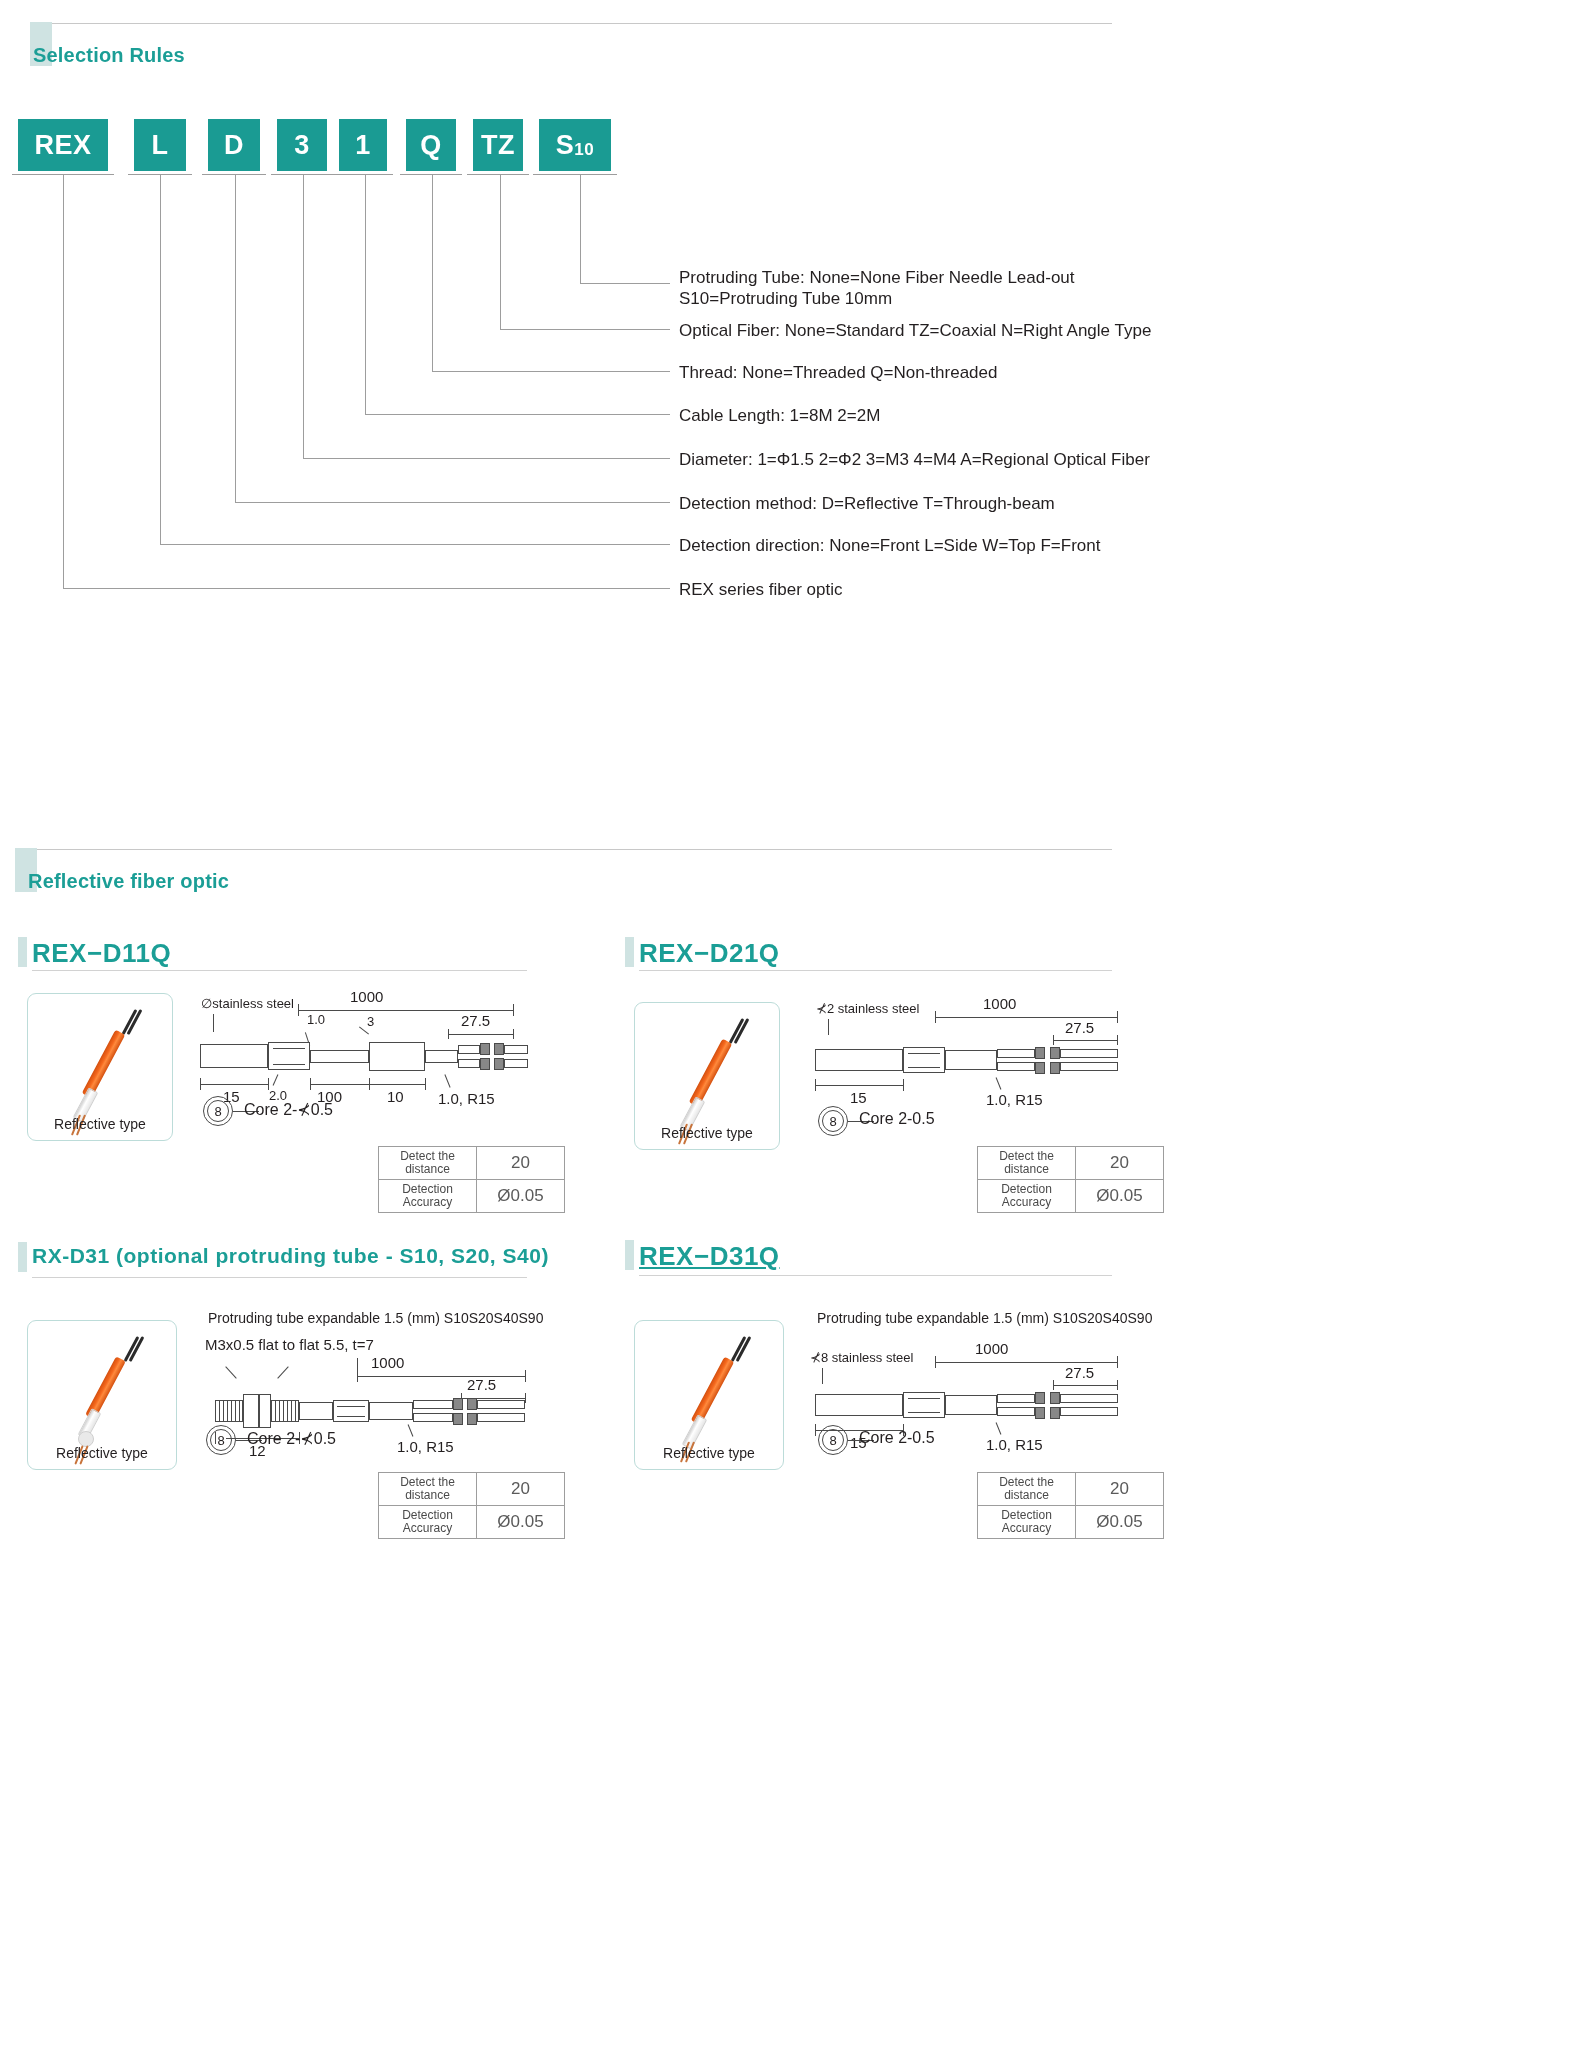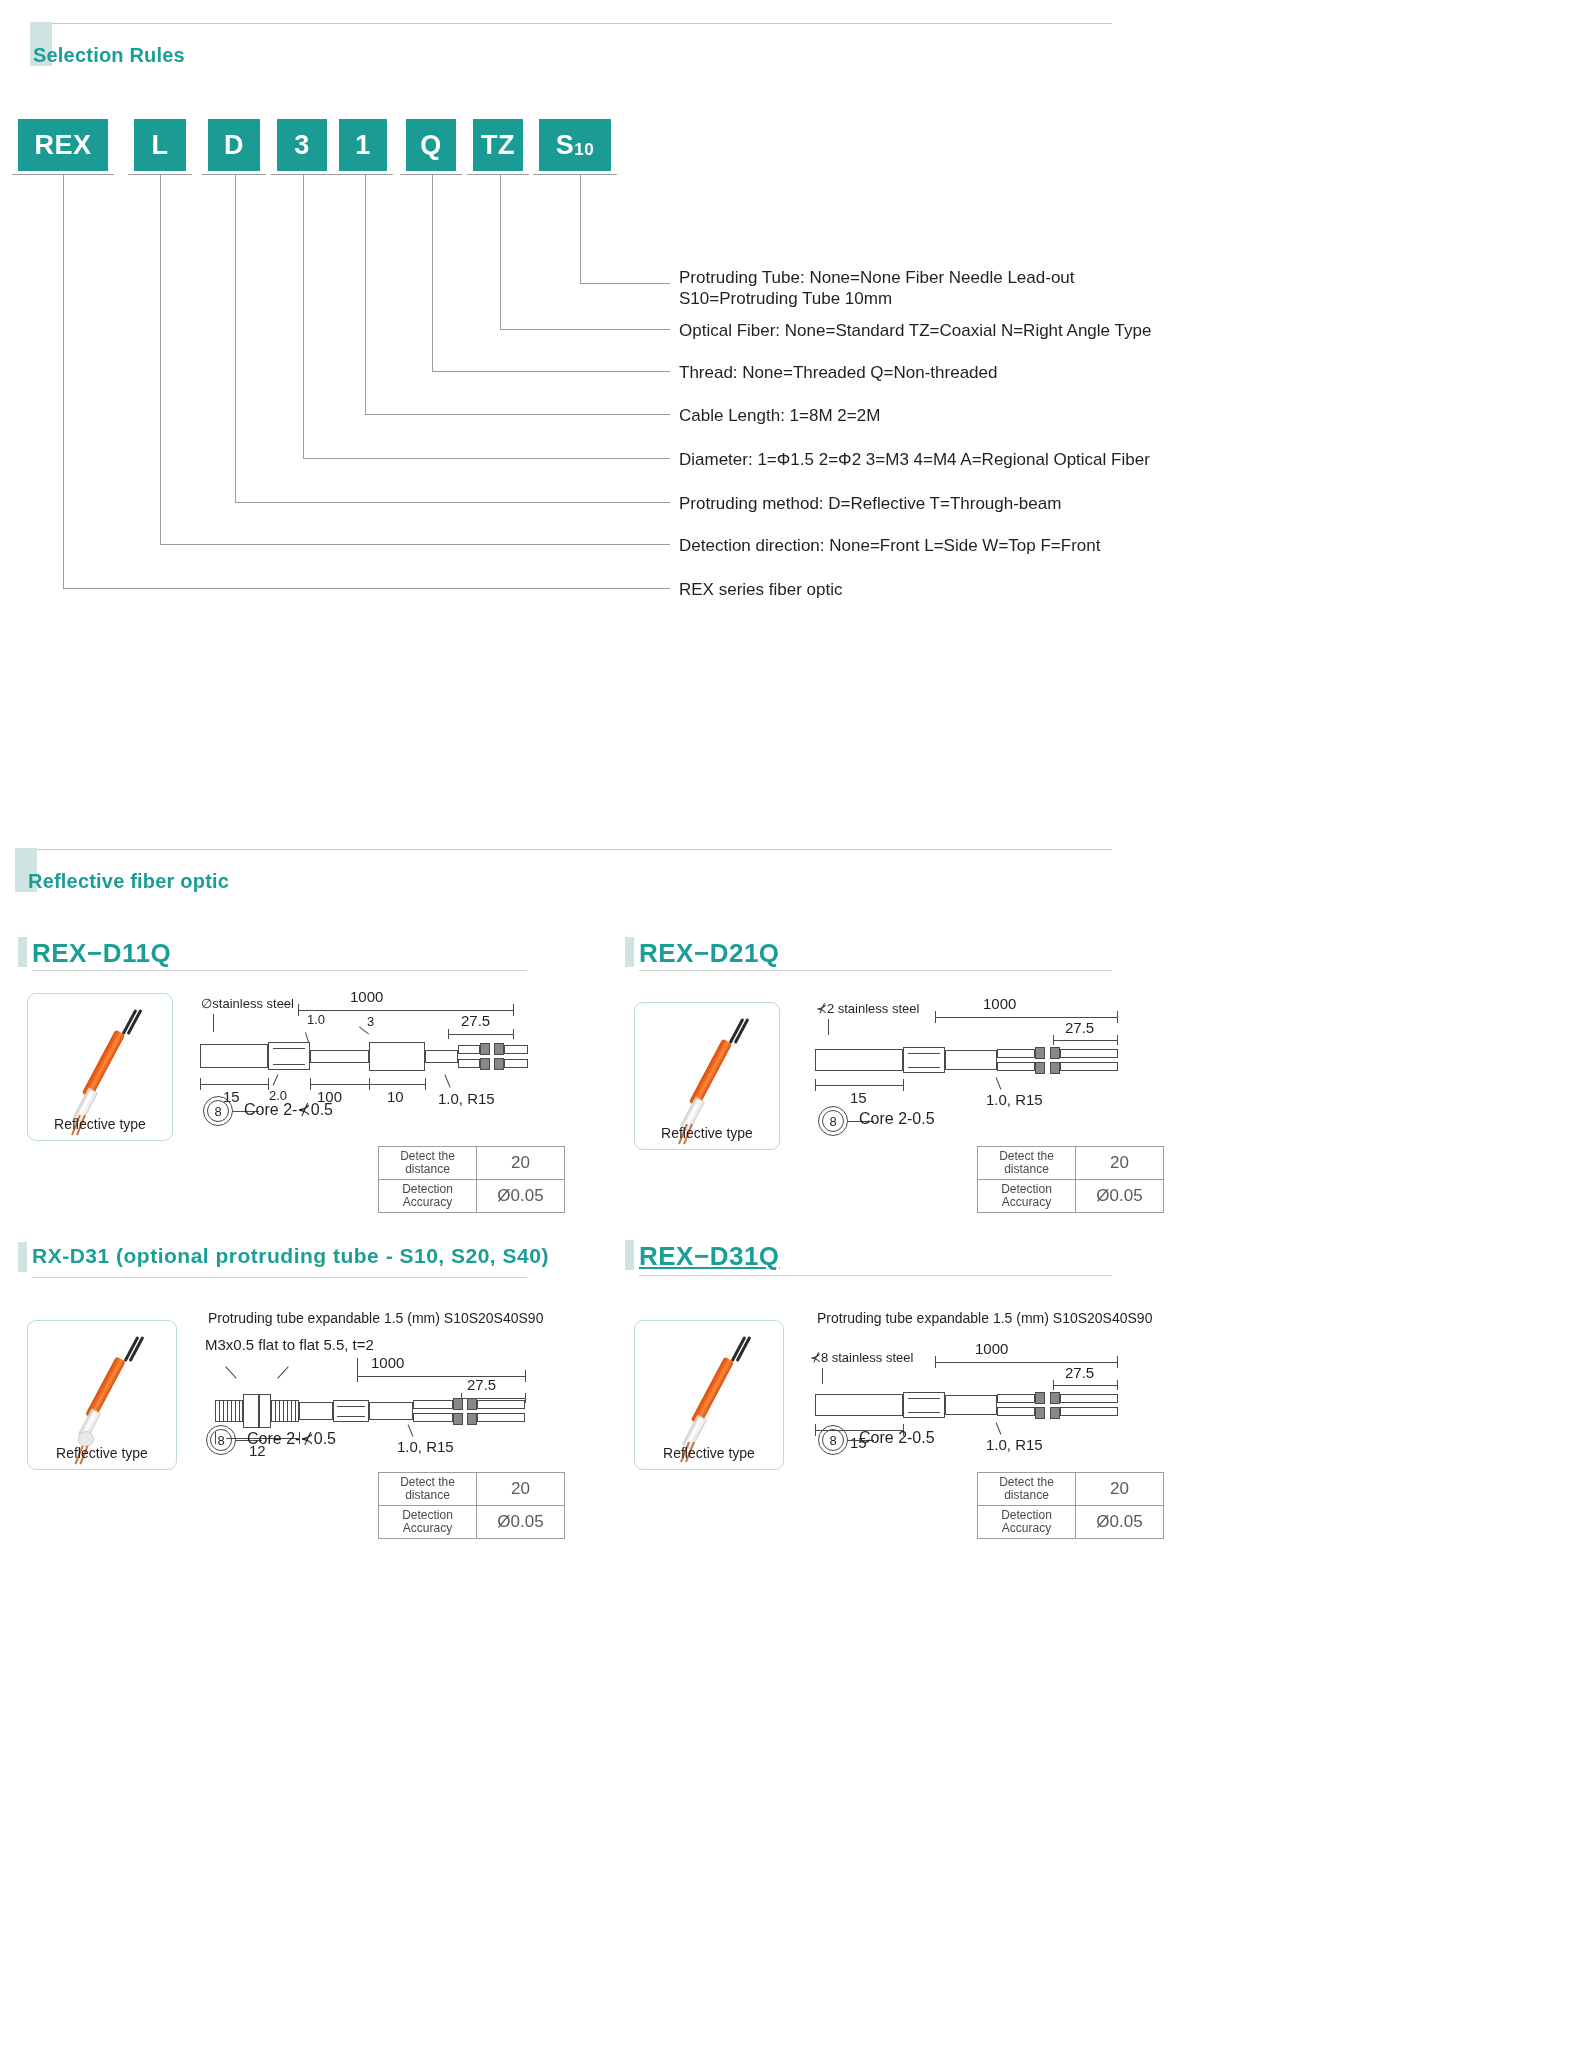--- a/index.html
+++ b/index.html
@@ -209,21 +209,21 @@
 
 <div class="v-line" style="left:63px; top:174px; height:414px;"></div>
 <div class="h-line" style="left:63px; top:588px; width:607px;"></div>
 
 <div class="legend-text" style="left:679px; top:267px;">Protruding Tube: None=None Fiber Needle Lead-out
 S10=Protruding Tube 10mm</div>
 <div class="legend-text" style="left:679px; top:320px;">Optical Fiber: None=Standard TZ=Coaxial N=Right Angle Type</div>
 <div class="legend-text" style="left:679px; top:362px;">Thread: None=Threaded Q=Non-threaded</div>
 <div class="legend-text" style="left:679px; top:405px;">Cable Length: 1=8M 2=2M</div>
 <div class="legend-text" style="left:679px; top:449px;">Diameter: 1=Φ1.5 2=Φ2 3=M3 4=M4 A=Regional Optical Fiber</div>
-<div class="legend-text" style="left:679px; top:493px;">Protruding method: D=Reflective T=Through-beam</div>
+<div class="legend-text" style="left:679px; top:493px;">Detection method: D=Reflective T=Through-beam</div>
 <div class="legend-text" style="left:679px; top:535px;">Detection direction: None=Front L=Side W=Top F=Front</div>
 <div class="legend-text" style="left:679px; top:579px;">REX series fiber optic</div>
 
 <div class="sec-head" style="left:15px; top:848px;">
   <div class="tab"></div>
 </div>
 <div class="h-line" style="left:37px; top:849px; width:1075px; background:#c8c8c8;"></div>
 <div class="sec-title" style="left:28px; top:870px; font-size:20px;">Reflective fiber optic</div>
 
 <div class="prod-tab" style="left:18px; top:937px;"></div>
@@ -406,21 +406,21 @@
     <div style="position:absolute; left:20px; top:98px; width:16px; height:16px; border-radius:50%; background:#e9e9e9; border:1px solid #cfcfcf;"></div>
     <div class="wire" style="left:20px; top:112px; height:20px; transform:rotate(22deg);"></div>
     <div class="wire" style="left:25px; top:112px; height:20px; transform:rotate(22deg);"></div>
   </div>
   <div class="photo-cap">Reflective type</div>
 </div>
 
 <div class="note" style="left:208px; top:1310px; font-size:14px;">Protruding tube expandable 1.5 (mm) S10S20S40S90</div>
 
 <div class="dwg" style="left:205px; top:1330px; width:330px; height:130px;">
-  <div class="lbl md" style="left:0px; top:6px;">M3x0.5 flat to flat 5.5, t=2</div>
+  <div class="lbl md" style="left:0px; top:6px;">M3x0.5 flat to flat 5.5, t=7</div>
 
   <div class="lbl md" style="left:166px; top:24px;">1000</div>
   <div class="dim" style="left:152px; top:46px; width:168px;"></div>
   <div class="tick" style="left:152px; top:28px; height:24px;"></div>
   <div class="tick" style="left:320px; top:40px; height:12px;"></div>
 
   <div class="lbl md" style="left:262px; top:46px;">27.5</div>
   <div class="dim" style="left:256px; top:68px; width:64px;"></div>
   <div class="tick" style="left:256px; top:63px; height:10px;"></div>
   <div class="tick" style="left:320px; top:63px; height:10px;"></div>

